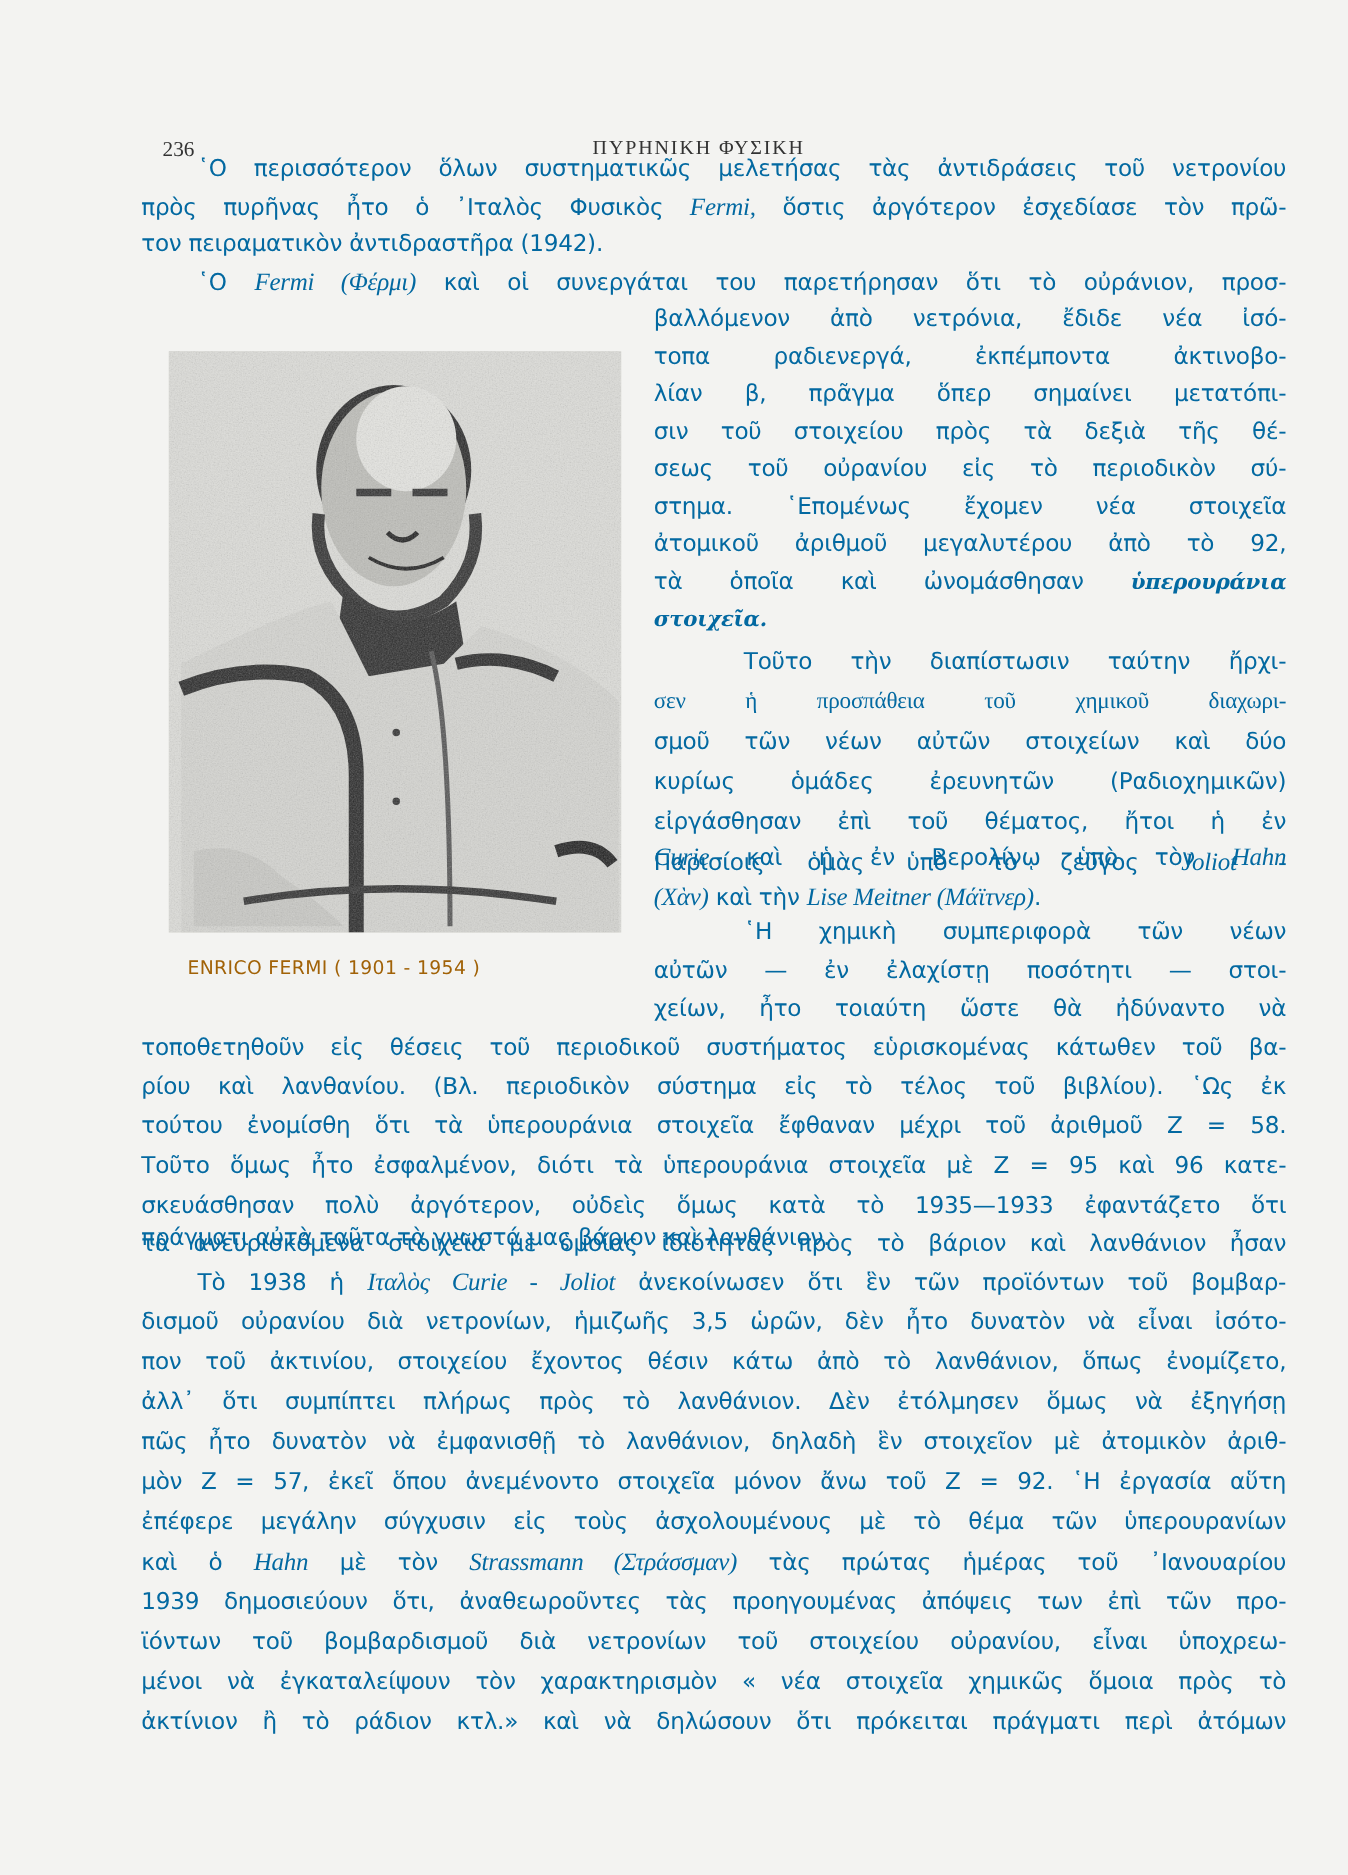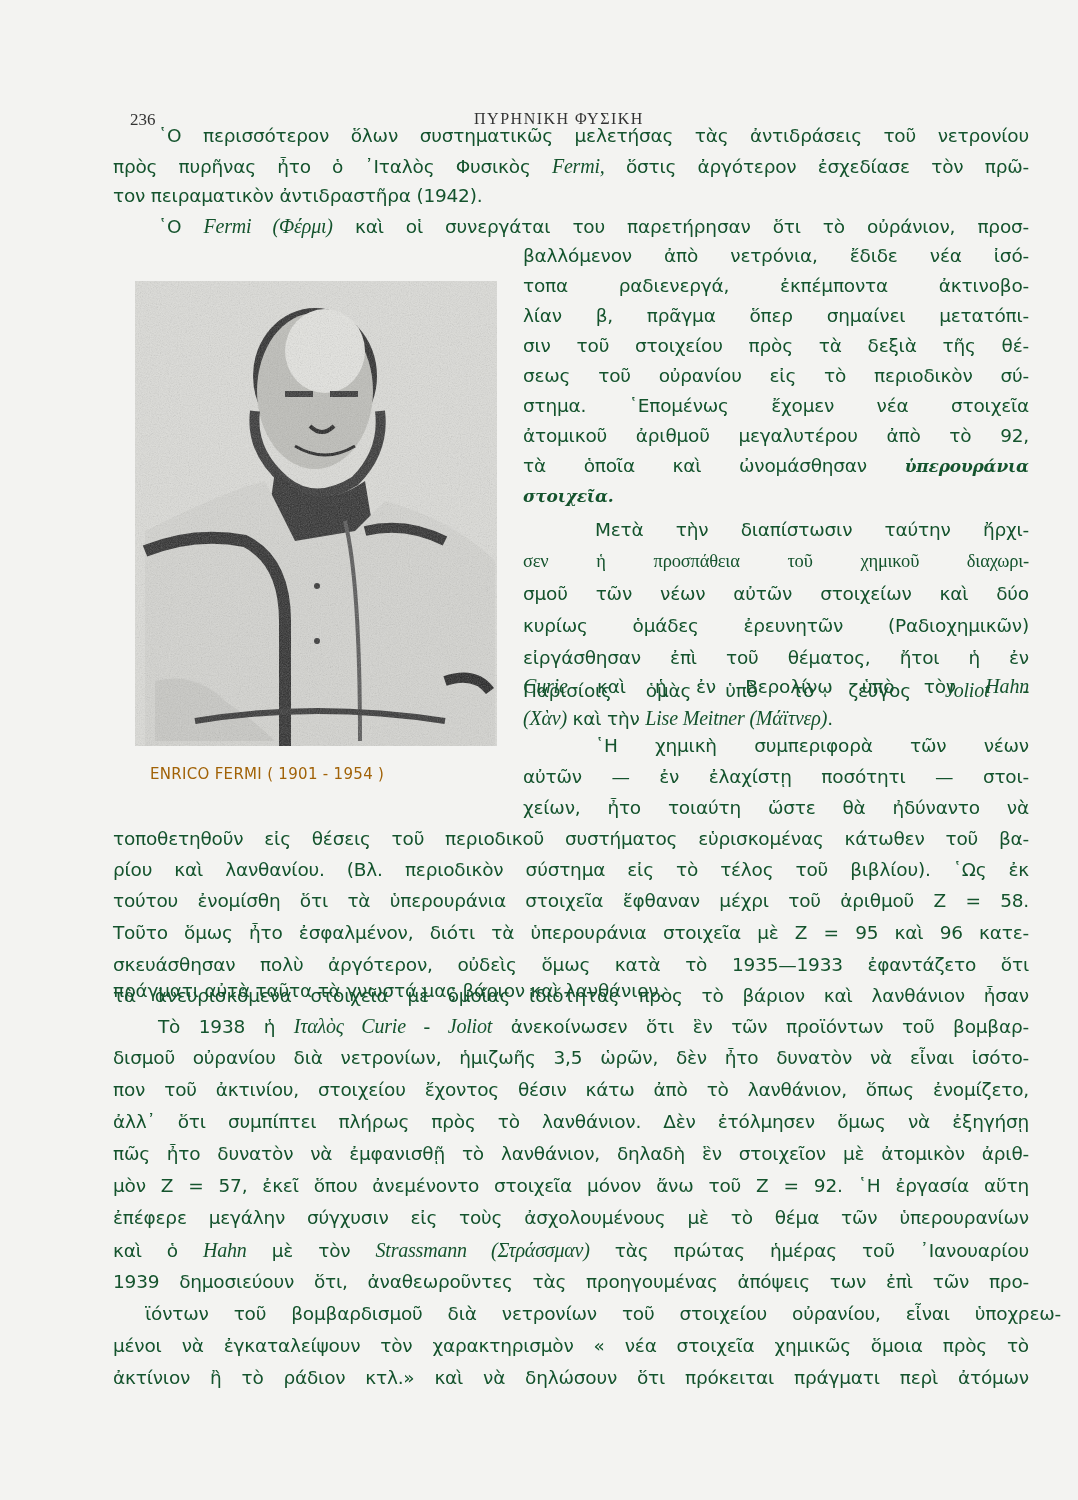--- a/index.html
+++ b/index.html
@@ -15,21 +15,21 @@
     position: absolute; left: 130px; top: 110px;
     font-family: "Liberation Serif", serif; font-size: 17px; color: #333;
   }
   .running-head {
     position: absolute; left: 0; width: 1078px; top: 110px; text-align: center;
     font-family: "Liberation Serif", serif; font-size: 16px; letter-spacing: 1.5px; color: #333;
     padding-left: 40px; box-sizing: border-box;
   }
   .line {
     position: absolute; white-space: nowrap;
-    font-family: "DejaVu Sans", sans-serif; font-size: 18.5px; color: #14532d;
+    font-family: "DejaVu Sans", sans-serif; font-size: 18.5px; color: #0369a1;
     letter-spacing: -0.2px;
   }
   .full { left: 113px; width: 916px; text-align: justify; text-align-last: justify; }
   .full.indent { left: 158px; width: 871px; }
   .full.last { text-align-last: left; }
   .right { left: 523px; width: 506px; text-align: justify; text-align-last: justify; }
   .right.indent { left: 595px; width: 434px; }
   .right.last { text-align-last: left; }
   .it { font-family: "Liberation Serif", serif; font-style: italic; font-size: 20px; }
   .bi { font-family: "DejaVu Serif", serif; font-style: italic; font-weight: bold; font-size: 17px; }
@@ -105,21 +105,21 @@
 
     <path d="M20 400 q40 -10 70 20 q30 20 50 40 l-120 0 z" fill="#c8c8c4"></path>
     <path d="M60 440 q120 -20 250 0" stroke="#333" stroke-width="6" fill="none"></path>
     <rect width="362" height="465" filter="url(#grain)"></rect>
   </svg>
 </div>
 <div class="caption" data-name="figure-caption">ENRICO FERMI ( 1901 - 1954 )</div>
 
 <div data-name="paragraph-3">
 
-  <div class="line right indent" style="top:551px" data-name="text-line"><span data-name="text">Μετὰ τὴν διαπίστωσιν ταύτην ἤρχι-</span></div>
+  <div class="line right indent" style="top:551px" data-name="text-line"><span data-name="text">Τοῦτο τὴν διαπίστωσιν ταύτην ἤρχι-</span></div>
   <div class="line right" style="top:583px" data-name="text-line"><span data-name="text">σεν ἡ προσπάθεια τοῦ χημικοῦ διαχωρι-</span></div>
   <div class="line right" style="top:615px" data-name="text-line"><span data-name="text">σμοῦ τῶν νέων αὐτῶν στοιχείων καὶ δύο</span></div>
   <div class="line right" style="top:647px" data-name="text-line"><span data-name="text">κυρίως ὁμάδες ἐρευνητῶν (Ραδιοχημικῶν)</span></div>
   <div class="line right" style="top:679px" data-name="text-line"><span data-name="text">εἰργάσθησαν ἐπὶ τοῦ θέματος, ἤτοι ἡ ἐν</span></div>
   <div class="line right" style="top:711px" data-name="text-line"><span data-name="text">Παρισίοις ὁμὰς ὑπὸ τὸ ζεῦγος </span><span class="it" data-name="name-joliot">Joliot -</span></div>
 
 </div>
 
 <div data-name="paragraph-3-cont">
   
@@ -335,21 +335,21 @@
   
   [data-name="paragraph-5"] .line[style*="top:1058px"]{ top:1015px !important; }
   [data-name="paragraph-5"] .line[style*="top:1090px"]{ top:1047px !important; }
   [data-name="paragraph-5"] .line[style*="top:1122px"]{ top:1079px !important; }
   [data-name="paragraph-5"] .line[style*="top:1154px"]{ top:1111px !important; }
   [data-name="paragraph-5"] .line[style*="top:1186px"]{ top:1143px !important; }
   [data-name="paragraph-5"] .line[style*="top:1218px"]{ top:1175px !important; }
   [data-name="paragraph-5"] .line[style*="top:1250px"]{ top:1207px !important; }
   [data-name="paragraph-5"] .line[style*="top:1282px"]{ top:1239px !important; }
   [data-name="paragraph-5"] .line[style*="top:1314px"]{ top:1271px !important; }
-  [data-name="paragraph-5"] .line[style*="top:1346px"]{ top:1303px !important;margin-left:32px; }
+  [data-name="paragraph-5"] .line[style*="top:1346px"]{ top:1303px !important; }
   [data-name="paragraph-5"] .line[style*="top:1378px"]{ top:1335px !important; }
   [data-name="paragraph-5"] .line[style*="top:1410px"]{ top:1367px !important; }
   [data-name="paragraph-4"] .line[style*="top:738px"]{ top:735px !important; }
   [data-name="paragraph-4"] .line[style*="top:768px"]{ top:766px !important; }
   [data-name="paragraph-4"] .line[style*="top:798px"]{ top:797px !important; }
   [data-name="paragraph-4"] .line[style*="top:830px"]{ top:828px !important; }
   [data-name="paragraph-4"] .line[style*="top:862px"]{ top:859px !important; }
   [data-name="paragraph-4"] .line[style*="top:894px"]{ top:890px !important; }
   [data-name="paragraph-4"] .line[style*="top:926px"]{ top:922px !important; }
   [data-name="paragraph-4"] .line[style*="top:958px"]{ top:954px !important; }

